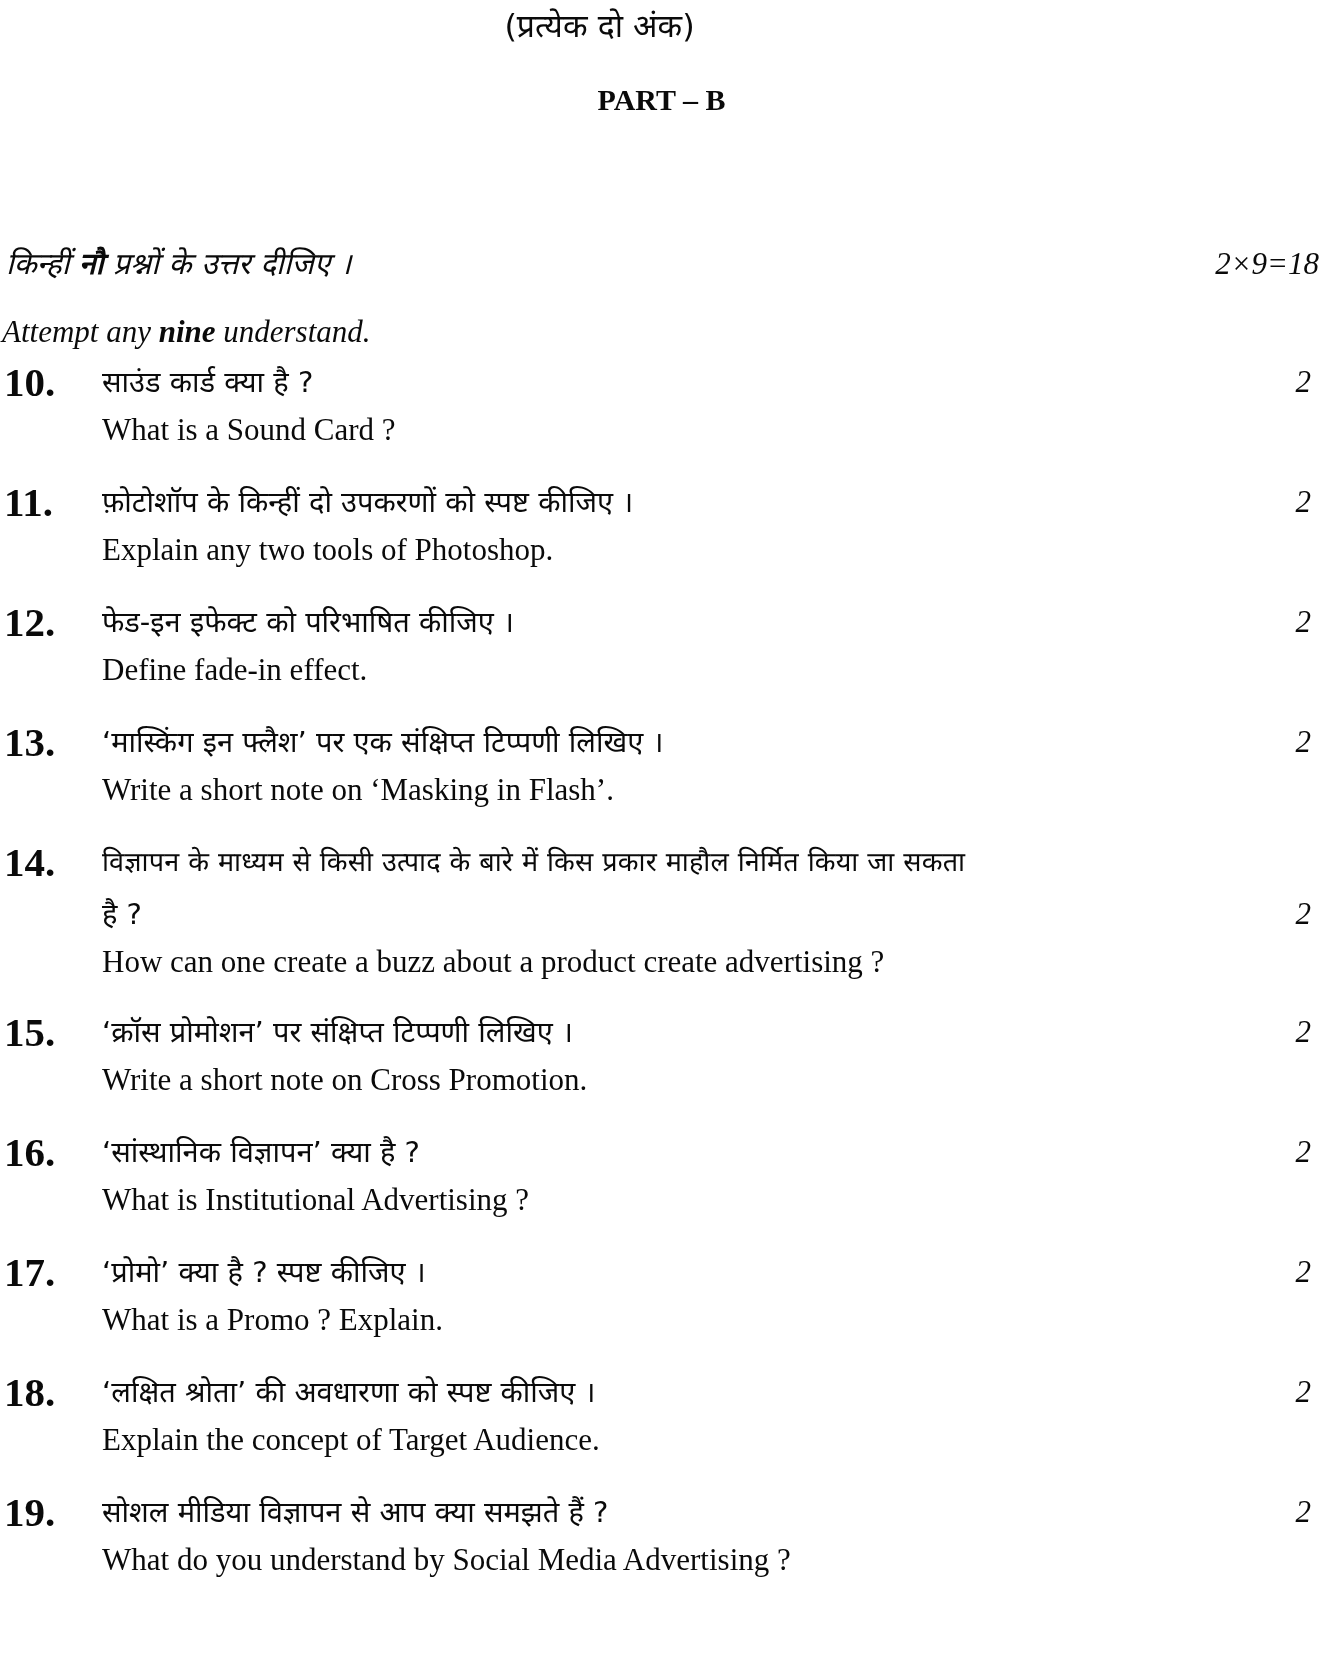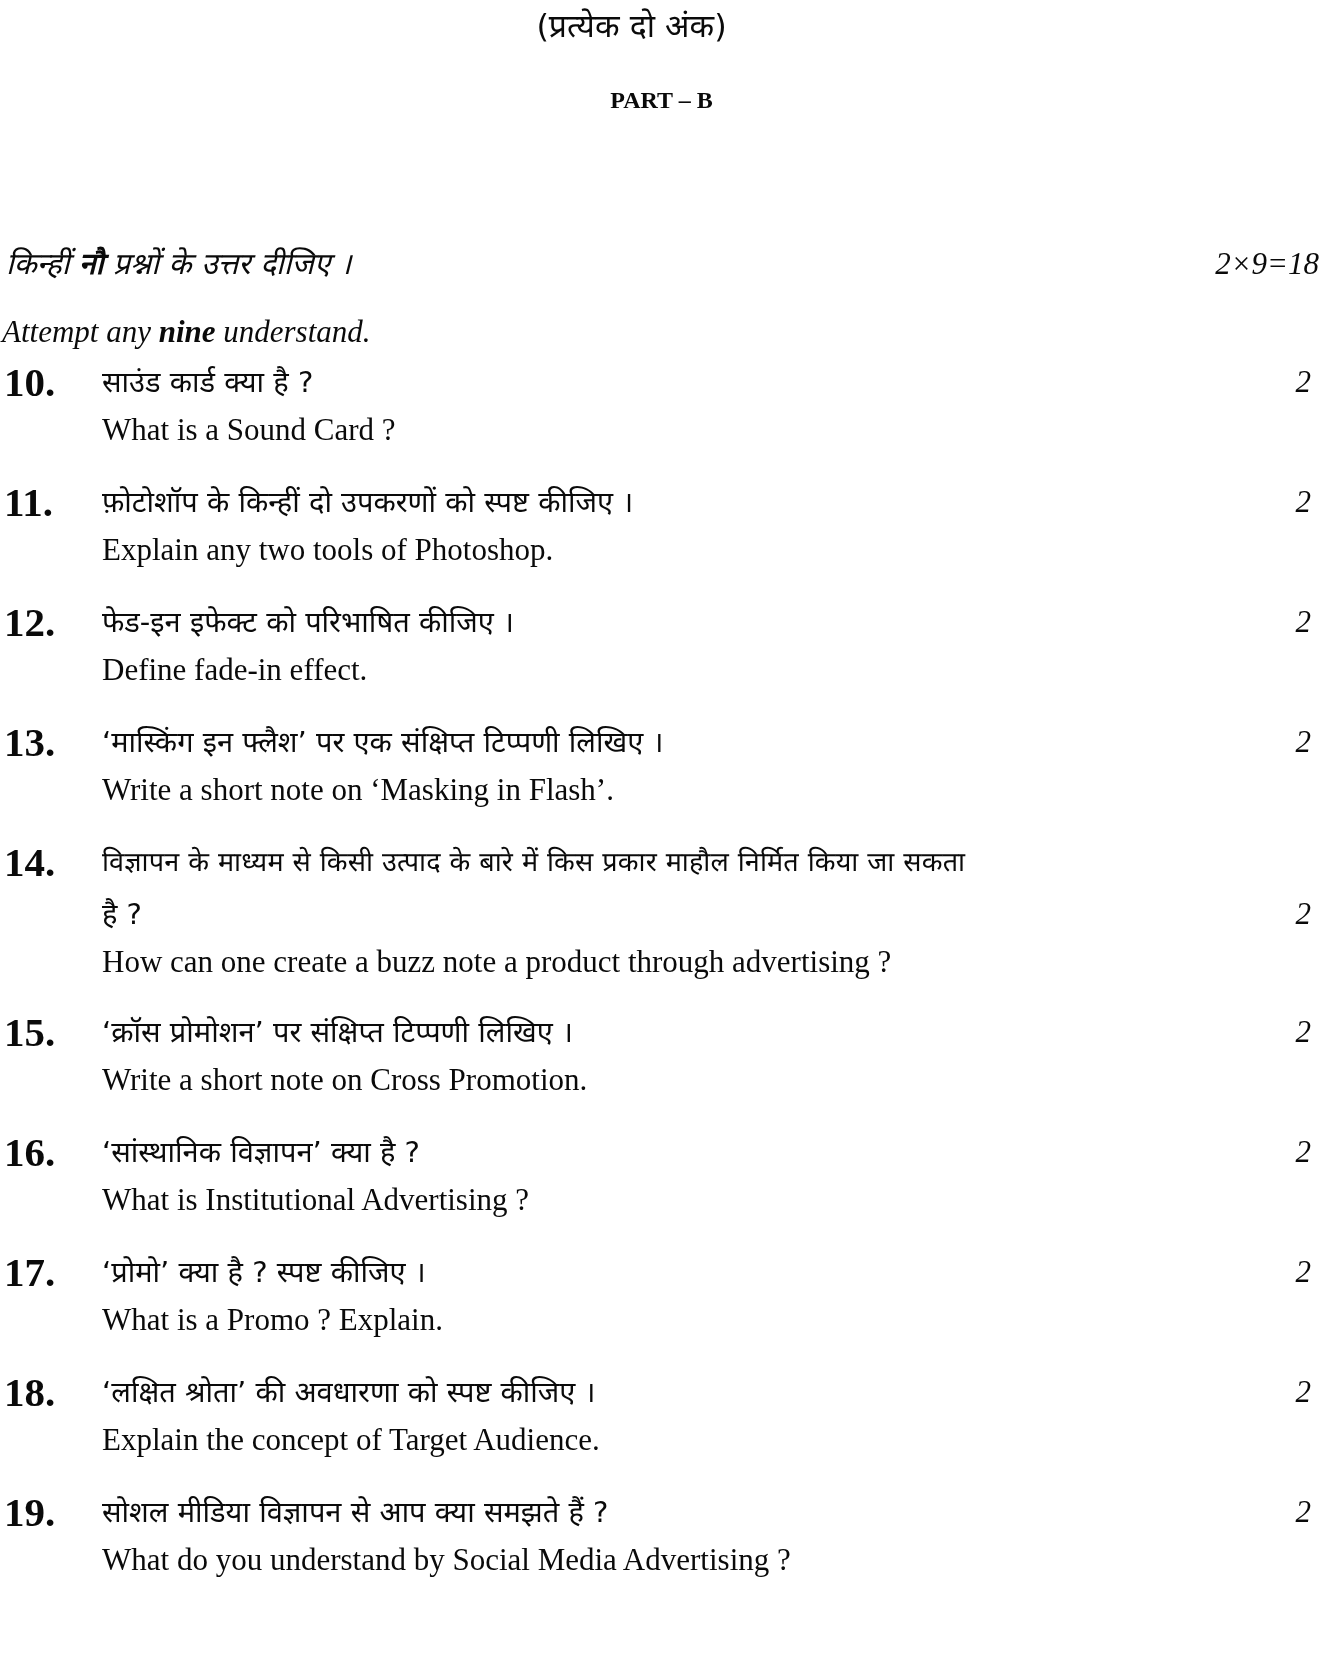--- a/index.html
+++ b/index.html
@@ -23,30 +23,29 @@
     }
     .hdr-hi {
       position: absolute;
       left: 0; width: 1199px;
       top: 4px;
       text-align: center;
       font-family: "DejaVu Sans", sans-serif;
       font-size: 32px;
       font-weight: normal;
       line-height: 44px;
-      padding-left: 32px;
     }
     .hdr-part {
       position: absolute;
       left: 0; width: 1323px;
       top: 80px;
       text-align: center;
       font-family: "Liberation Serif", "DejaVu Serif", serif;
       font-weight: bold;
-      font-size: 24px;
+      font-size: 30px;
       line-height: 40px;
     }
     .hdr-sub {
       position: absolute;
       left: 0; width: 1323px;
       top: 122px;
       text-align: center;
       font-family: "Liberation Serif", "DejaVu Serif", serif;
       font-weight: bold;
       font-size: 32px;
@@ -170,21 +169,21 @@
     <div class="q-num">13.</div>
     <div class="q-hi">‘मास्किंग इन फ्लैश’ पर एक संक्षिप्त टिप्पणी लिखिए ।</div>
     <div class="q-en">Write a short note on ‘Masking in Flash’.</div>
     <div class="q-marks">2</div>
   </div>
 
   <div class="q two-line-hi" style="top:840px;">
     <div class="q-num">14.</div>
     <div class="q-hi" style="font-size:27px; letter-spacing:0.2px;">विज्ञापन के माध्यम से किसी उत्पाद के बारे में किस प्रकार माहौल निर्मित किया जा सकता</div>
     <div class="q-hi2">है ?</div>
-    <div class="q-en">How can one create a buzz note a product through advertising ?</div>
+    <div class="q-en">How can one create a buzz about a product create advertising ?</div>
     <div class="q-marks">2</div>
   </div>
 
   <div class="q" style="top:1010px;">
     <div class="q-num">15.</div>
     <div class="q-hi">‘क्रॉस प्रोमोशन’ पर संक्षिप्त टिप्पणी लिखिए ।</div>
     <div class="q-en">Write a short note on Cross Promotion.</div>
     <div class="q-marks">2</div>
   </div>
 

